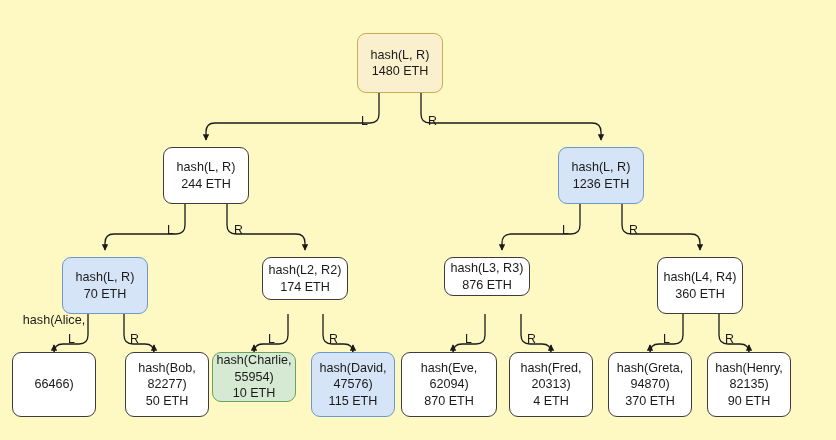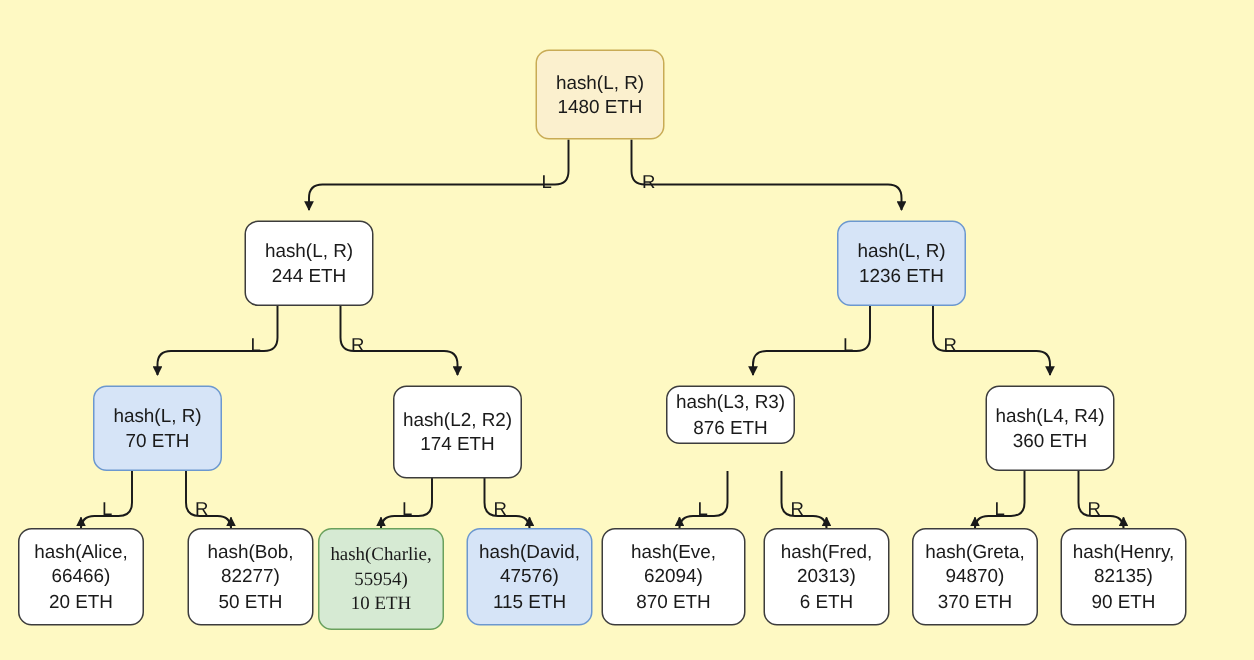--- a/index.html
+++ b/index.html
@@ -99,61 +99,61 @@
         <span class="line">244 ETH</span>
       </div>
       <div class="node blue" style="left: 558px; top: 147px; width: 86px; height: 57px;">
         <span class="line">hash(L, R)</span>
         <span class="line">1236 ETH</span>
       </div>
       <div class="node blue" style="left: 62px; top: 257px; width: 86px; height: 57px;">
         <span class="line">hash(L, R)</span>
         <span class="line">70 ETH</span>
       </div>
-      <div class="node" style="left: 262px; top: 257px; width: 86px; height: 62px;">
+      <div class="node" style="left: 262px; top: 257px; width: 86px; height: 43px;">
         <span class="line">hash(L2, R2)</span>
         <span class="line">174 ETH</span>
       </div>
       <div class="node" style="left: 444px; top: 257px; width: 86px; height: 39px;">
         <span class="line">hash(L3, R3)</span>
         <span class="line">876 ETH</span>
       </div>
       <div class="node" style="left: 657px; top: 257px; width: 86px; height: 57px;">
         <span class="line">hash(L4, R4)</span>
         <span class="line">360 ETH</span>
       </div>
-      <div class="node" style="left: 12px; top: 352px; width: 84px; height: 65px;">
+      <div class="node" style="left: 12px; top: 352px; width: 84px; height: 65px; gap: 48px;">
         <span class="line">hash(Alice,</span>
         <span class="line">66466)</span>
         <span class="line">20 ETH</span>
       </div>
       <div class="node" style="left: 112px; top: 352px; width: 84px; height: 65px; margin-left: 13px;">
         <span class="line">hash(Bob,</span>
         <span class="line">82277)</span>
         <span class="line">50 ETH</span>
       </div>
-      <div class="node green" style="left: 212px; top: 352px; width: 84px; height: 68px; font-family: Liberation Serif, serif;">
+      <div class="node green" style="left: 212px; top: 352px; width: 84px; height: 50px;">
         <span class="line">hash(Charlie,</span>
         <span class="line">55954)</span>
         <span class="line">10 ETH</span>
       </div>
       <div class="node blue" style="left: 311px; top: 352px; width: 84px; height: 65px;">
         <span class="line">hash(David,</span>
         <span class="line">47576)</span>
         <span class="line">115 ETH</span>
       </div>
       <div class="node" style="left: 401px; top: 352px; width: 96px; height: 65px; justify-content: center;">
         <span class="line">hash(Eve,</span>
         <span class="line">62094)</span>
         <span class="line">870 ETH</span>
       </div>
       <div class="node" style="left: 509px; top: 352px; width: 84px; height: 65px; justify-content: center;">
         <span class="line">hash(Fred,</span>
         <span class="line">20313)</span>
-        <span class="line">6 ETH</span>
+        <span class="line">4 ETH</span>
       </div>
       <div class="node" style="left: 608px; top: 352px; width: 84px; height: 65px;">
         <span class="line">hash(Greta,</span>
         <span class="line">94870)</span>
         <span class="line">370 ETH</span>
       </div>
       <div class="node" style="left: 707px; top: 352px; width: 84px; height: 65px;">
         <span class="line">hash(Henry,</span>
         <span class="line">82135)</span>
         <span class="line">90 ETH</span>

